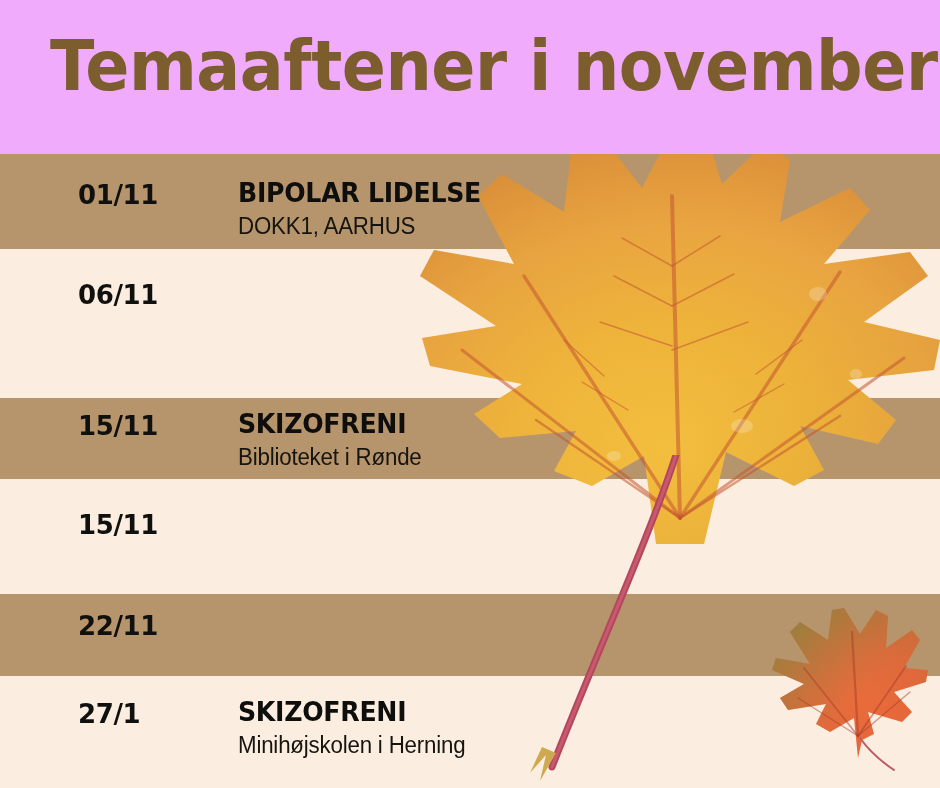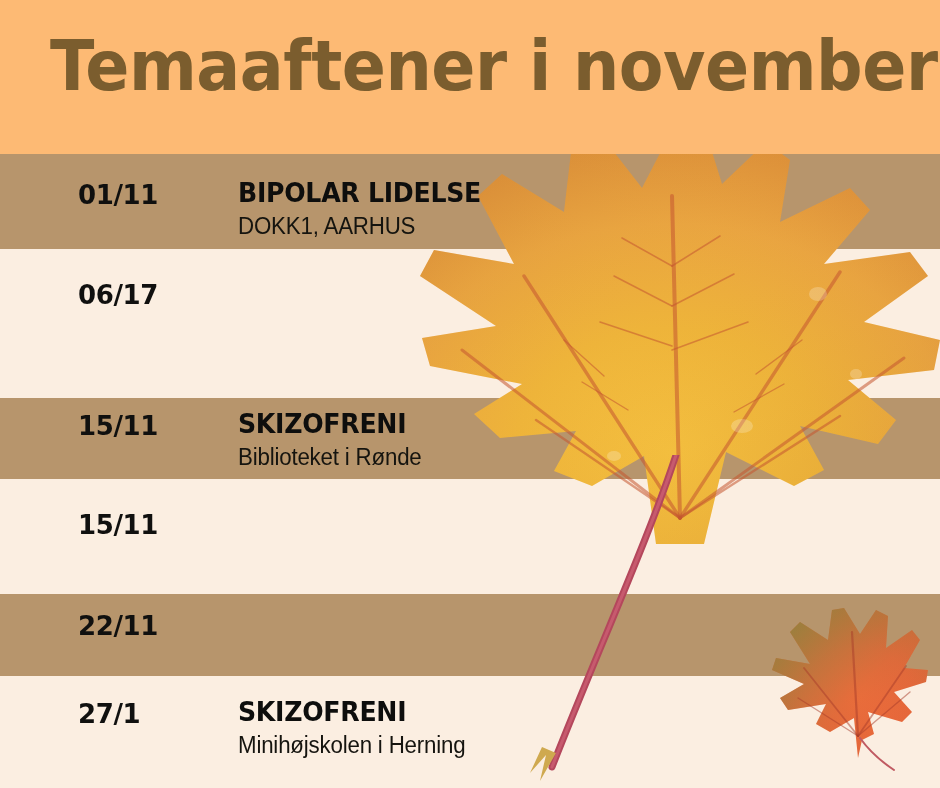--- a/index.html
+++ b/index.html
@@ -17,21 +17,21 @@
     overflow: hidden;
     background: #ffffff;
   }
 
   
   #title-bar {
     position: absolute;
     left: 0; top: 0;
     width: 940px;
     height: 154px;
-    background: #fdba74;
+    background: #f0abfc;
     z-index: 5;
   }
   #poster-title {
     position: absolute;
     left: 50px;
     top: 26px;
     font-family: "DejaVu Sans", sans-serif;
     font-weight: bold;
     font-size: 70px;
     line-height: 80px;
@@ -266,21 +266,21 @@
 
   <div class="row" style="top:154px;height:95px;">
     <div class="row-date" style="top:26px;">01/11</div>
     <div class="row-body" style="top:22px;">
       <div class="row-title">BIPOLAR LIDELSE</div>
       <div class="row-venue">DOKK1, AARHUS</div>
     </div>
   </div>
 
   <div class="row" style="top:249px;height:149px;">
-    <div class="row-date" style="top:31px;">06/17</div>
+    <div class="row-date" style="top:31px;">06/11</div>
   </div>
 
   <div class="row" style="top:398px;height:81px;">
     <div class="row-date" style="top:13px;">15/11</div>
     <div class="row-body" style="top:9px;">
       <div class="row-title">SKIZOFRENI</div>
       <div class="row-venue">Biblioteket i Rønde</div>
     </div>
   </div>
 

